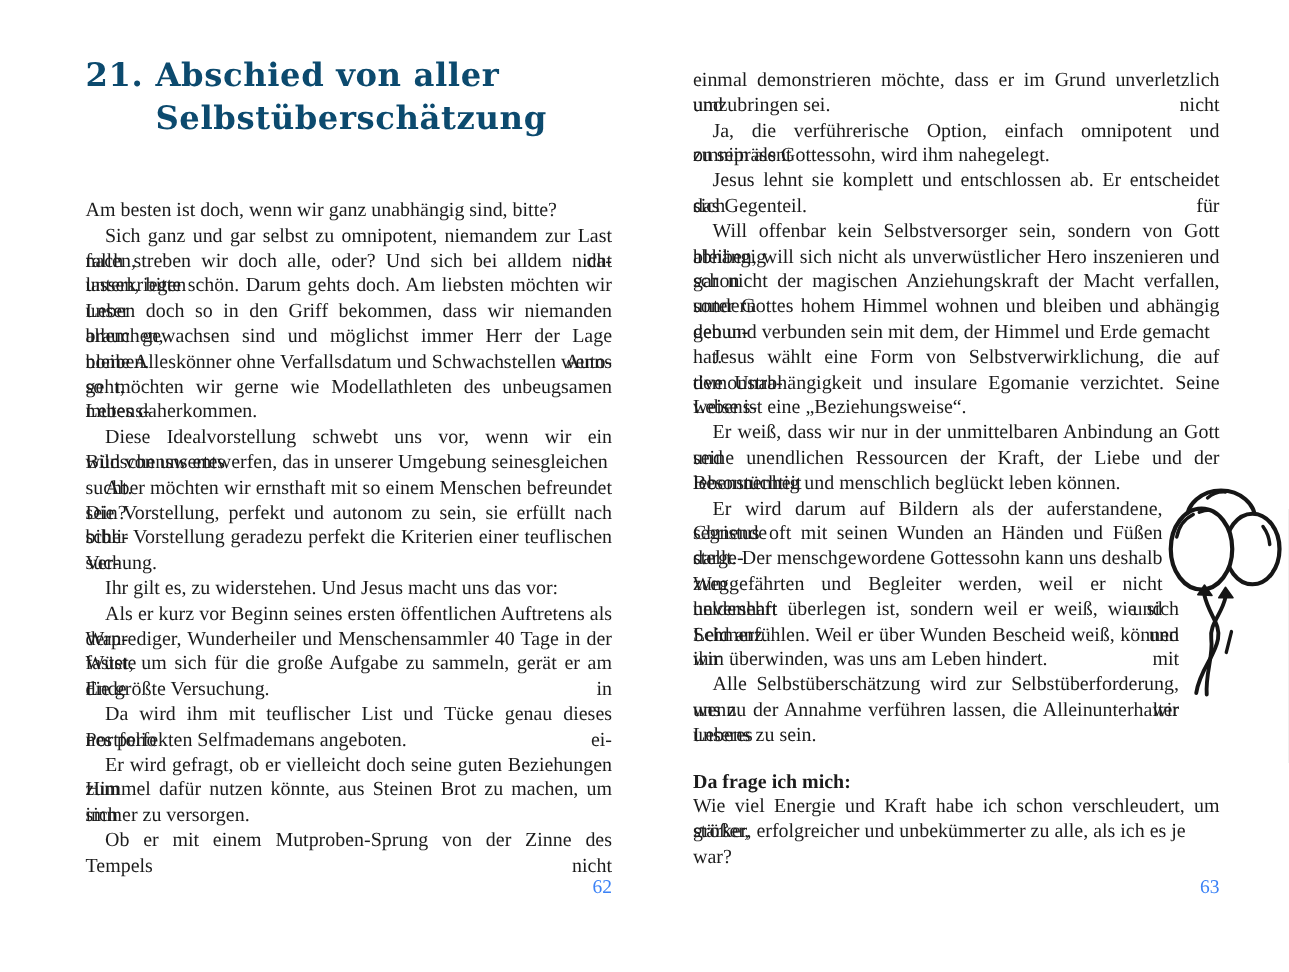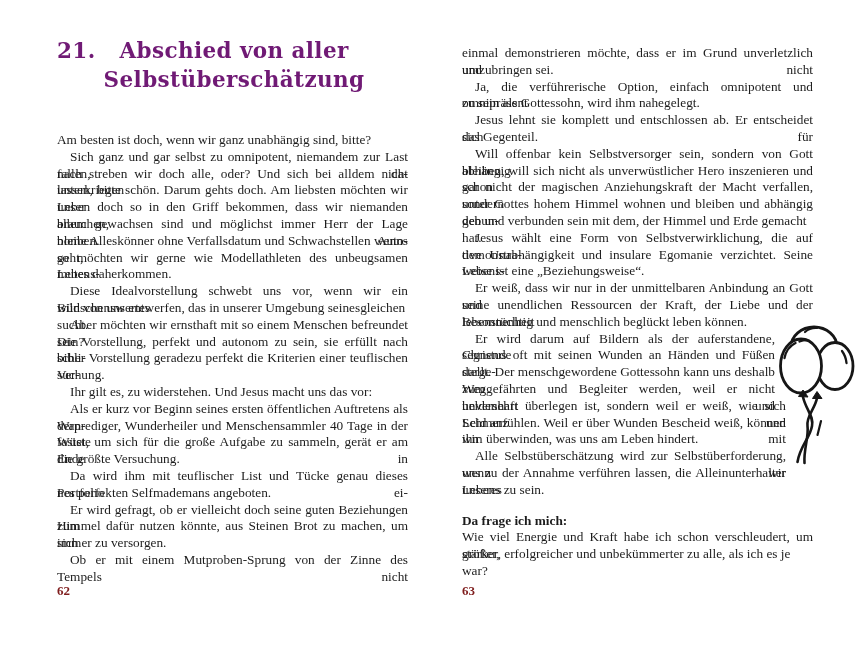--- a/index.html
+++ b/index.html
@@ -10,41 +10,41 @@
     overflow: hidden;
     font-family: "Liberation Serif", serif;
     color: #1c1c1c;
   }
   
   .chapter-heading {
     position: absolute; left: 57px; top: 36px;
     display: flex; align-items: flex-start;
     font-family: "DejaVu Serif", serif;
     font-weight: 700; font-size: 21.5px; line-height: 29px;
-    letter-spacing: 0.4px; color: #701a75; margin: 0;
+    letter-spacing: 0.4px; color: #0c4a6e; margin: 0;
   }
   .chapter-heading .ch-num { margin-right: 8px; }
-  .chapter-heading .ch-line { display: block; text-align: center; }
+  .chapter-heading .ch-line { display: block; }
 
   
   .body-col { position: absolute; width: 351px; font-size: 13.3px; line-height: 16.8px; }
   .body-left  { left: 57px;  top: 132px; }
   .body-right { left: 462px; top: 45px; }
 
   .line { height: 16.8px; text-align: justify; text-align-last: justify; white-space: nowrap-off; }
   .line.last { text-align: left; text-align-last: auto; }
   .line.ind  { text-indent: 13px; }
   .line.wrapA { padding-right: 38px; }
   .line.wrapB { padding-right: 27px; }
   .gap { height: 14px; }
   .line.bold { font-weight: 700; }
 
   .pagenum {
     position: absolute; top: 583px; width: 351px;
-    text-align: left; font-size: 13px; color: #7f1d1d; font-weight: bold;
+    text-align: right; font-size: 13px; color: #3b82f6;
   }
   .pagenum-left  { left: 57px; }
   .pagenum-right { left: 462px; }
 
   .balloons {
     position: absolute; left: 768px; top: 312px;
     width: 90px; height: 156px;
   }
 </style>
 </head>

